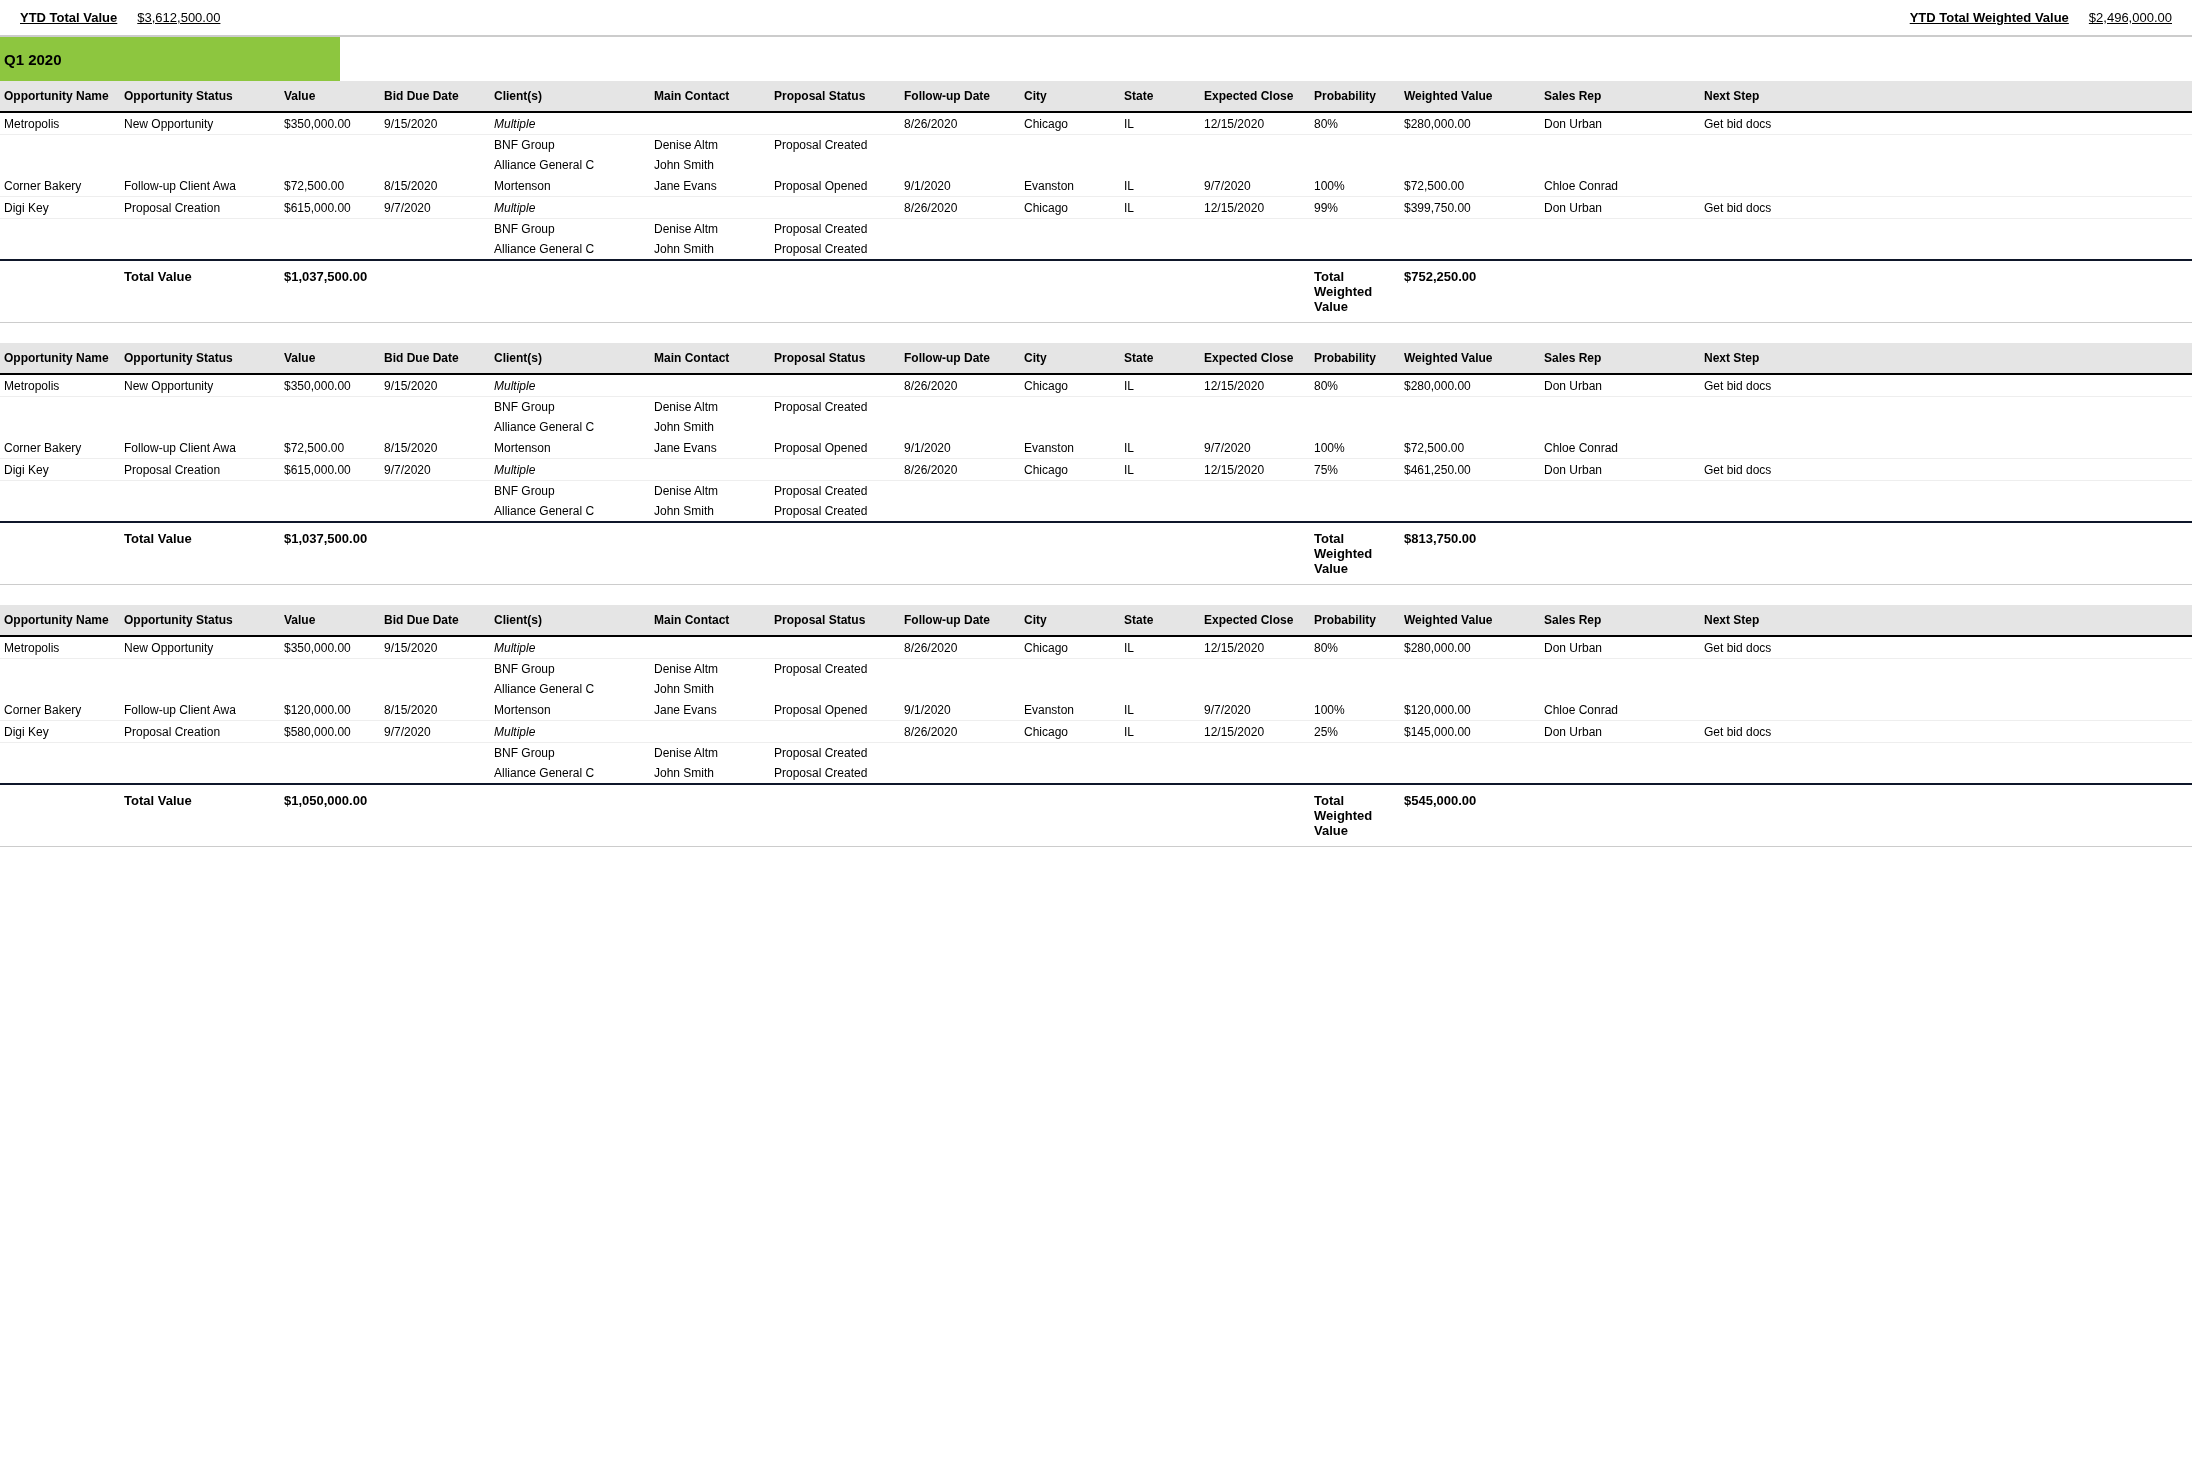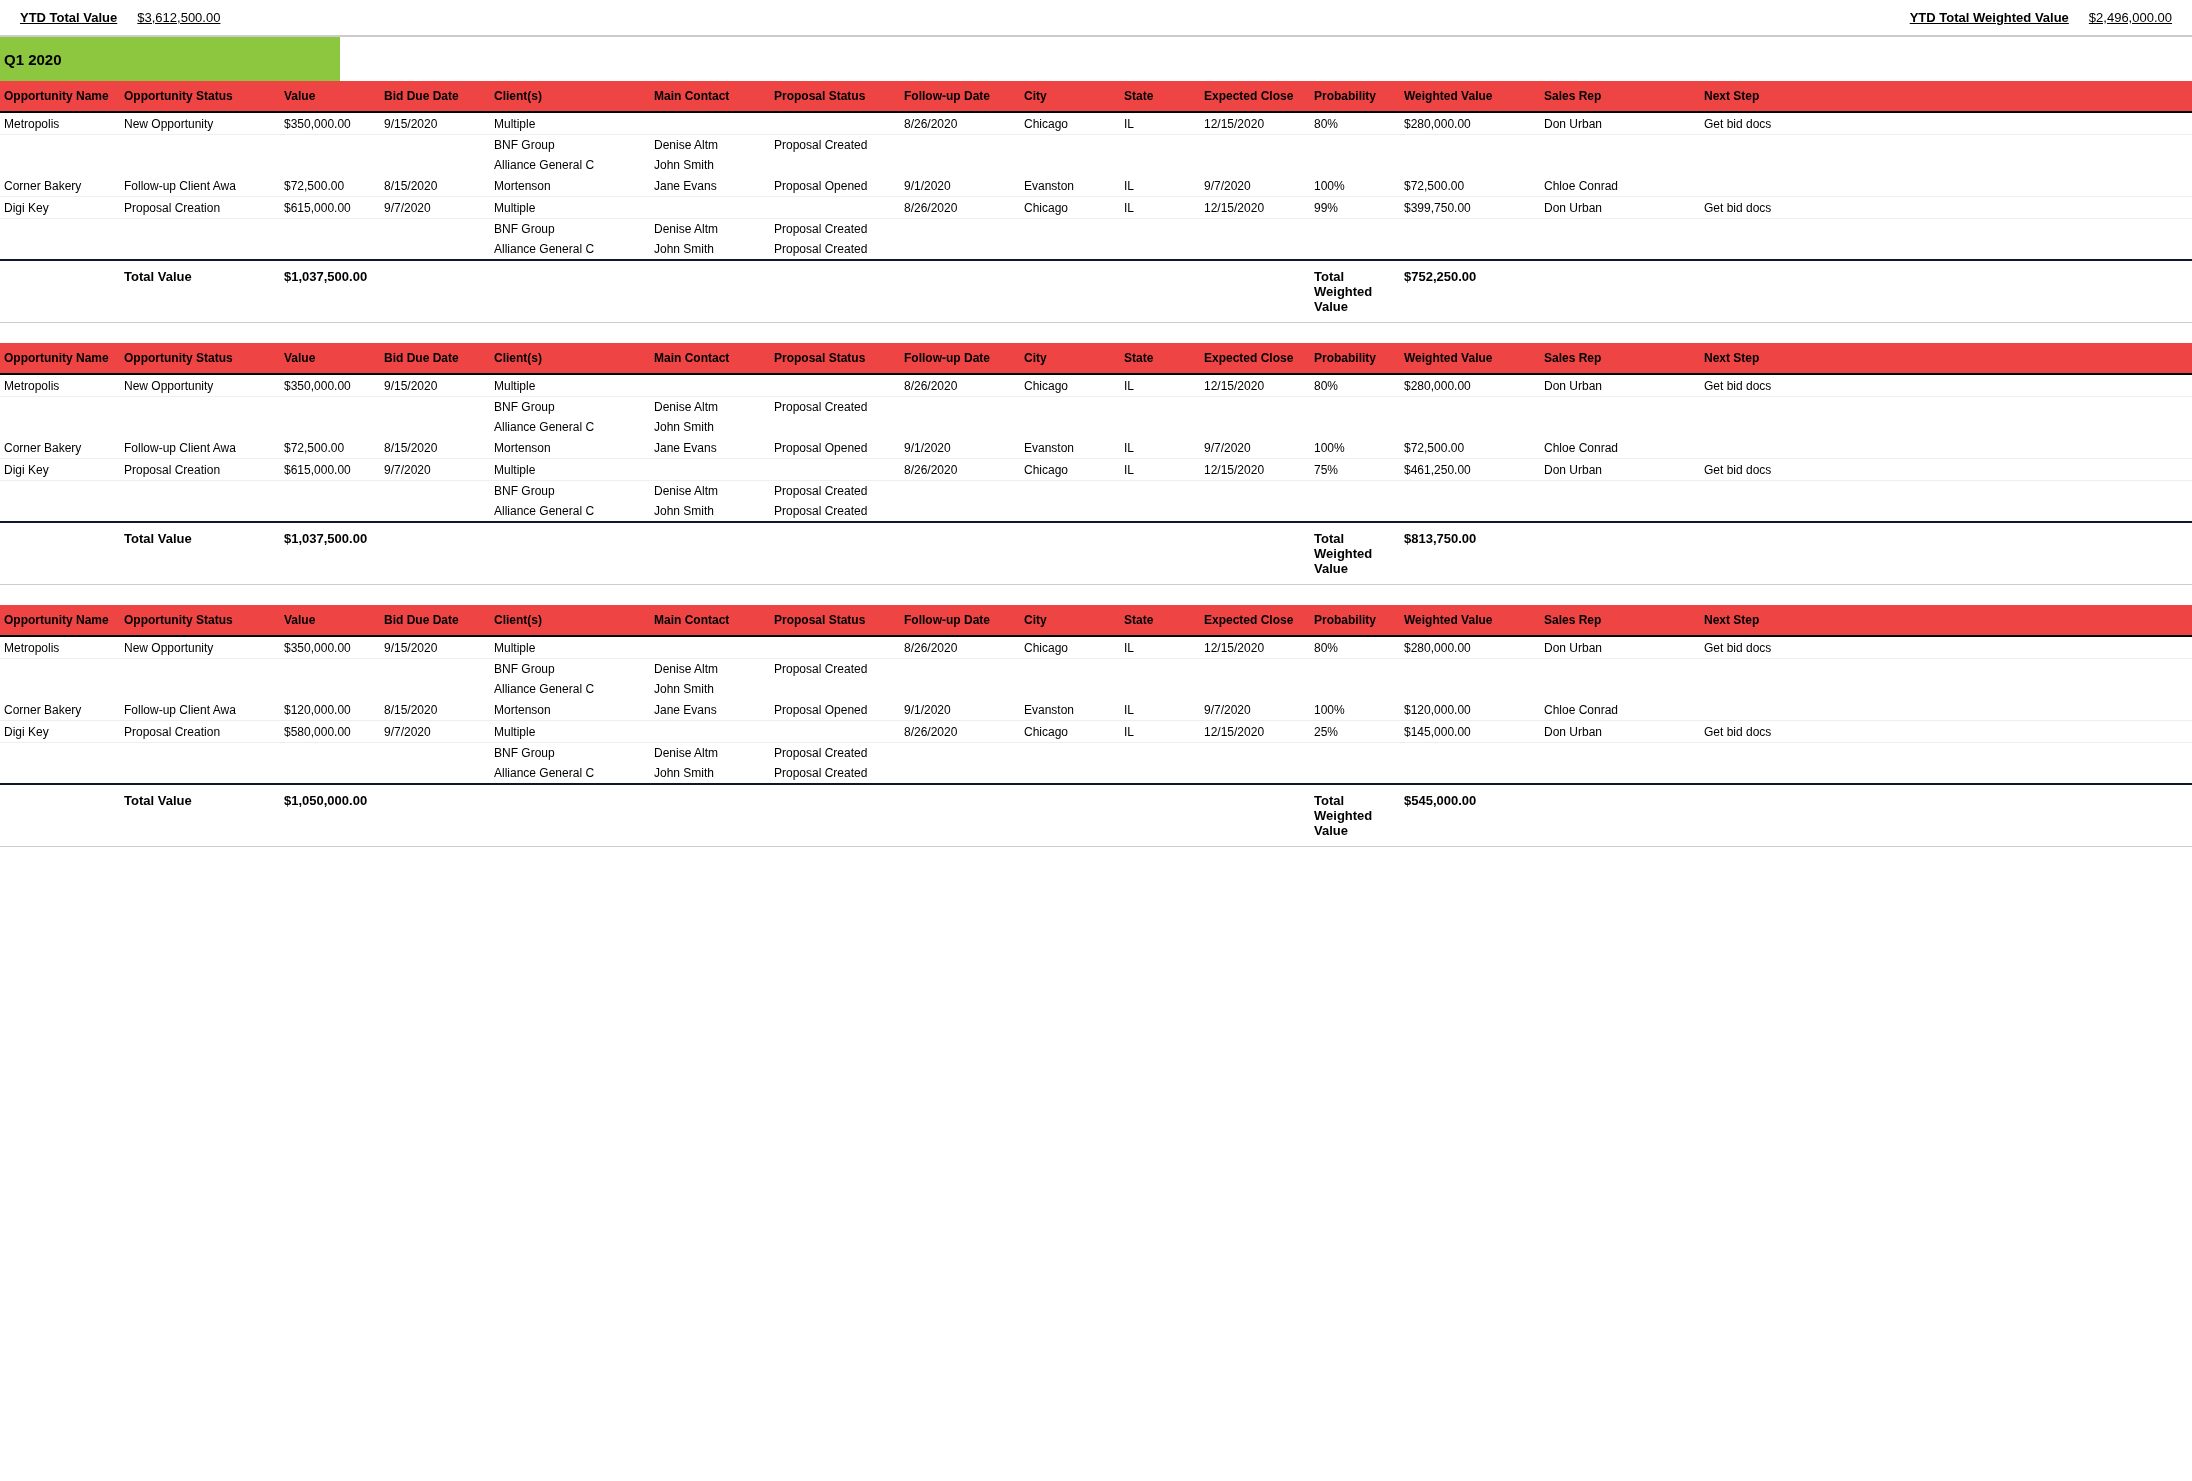--- a/index.html
+++ b/index.html
@@ -31,21 +31,21 @@
       font-size: 15px;
       color: #000;
       width: 340px;
     }
     .q1-header { background-color: #8dc63f; }
     .q2-header { background-color: #00aeef; }
     .q3-header { background-color: #f7941d; }
     .col-headers {
       display: grid;
       grid-template-columns: 120px 160px 100px 110px 160px 120px 130px 120px 100px 80px 110px 90px 140px 160px 120px;
-      background: #ef4444;
+      background: #e5e5e5;
       border-bottom: 2px solid #000;
       padding: 6px 0;
       font-weight: bold;
       font-size: 12px;
     }
     .col-headers > div { padding: 2px 4px; }
     .data-row {
       display: grid;
       grid-template-columns: 120px 160px 100px 110px 160px 120px 130px 120px 100px 80px 110px 90px 140px 160px 120px;
       border-bottom: 1px solid #eee;
@@ -61,21 +61,21 @@
       display: grid;
       grid-template-columns: 120px 160px 100px 110px 160px 120px 130px 120px 100px 80px 110px 90px 140px 160px 120px;
       min-height: 20px;
     }
     .sub-row > div {
       padding: 1px 4px;
       font-size: 12px;
       display: flex;
       align-items: center;
     }
-    .italic { }
+    .italic { font-style: italic; }
     .total-row {
       display: grid;
       grid-template-columns: 120px 160px 100px 110px 160px 120px 130px 120px 100px 80px 110px 90px 140px 160px 120px;
       border-top: 2px solid #0f172a;
       border-bottom: 1px solid #ccc;
       padding: 6px 0;
       font-weight: bold;
       font-size: 13px;
     }
     .total-row > div { padding: 2px 4px; }

